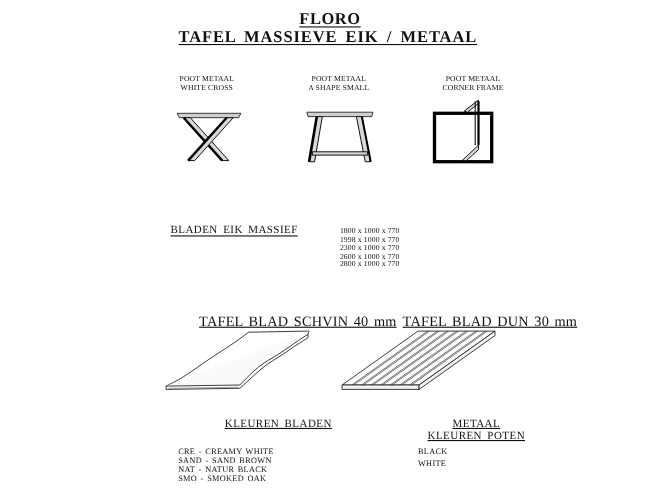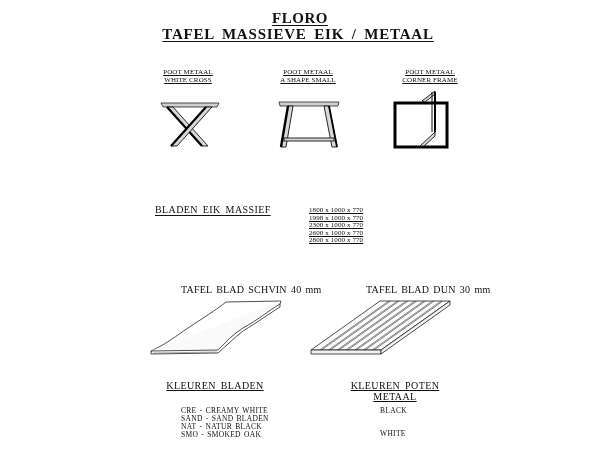--- a/index.html
+++ b/index.html
@@ -14,29 +14,29 @@
       left: 0; width: 600px; top: 10px; text-align: center;
       font-size: 15px; font-weight: bold; letter-spacing: 0.5px;
     }
     .title2 {
       left: 0; width: 596px; top: 26px; text-align: center;
       font-size: 15px; font-weight: bold; letter-spacing: 0.8px; word-spacing: 3px;
     }
     .leg-label {
       font-size: 7px; text-align: center; line-height: 8px; letter-spacing: 0.1px;
     }
-    .leg-label div { text-decoration: underline; text-underline-offset: 1px; }
+    .leg-label div { text-underline-offset: 1px; }
     .section-title {
       font-size: 10px; letter-spacing: 0.4px; word-spacing: 2px;
       text-decoration: underline; text-underline-offset: 2px;
     }
-    .dims { font-size: 7px; line-height: 7.6px; letter-spacing: 0.1px; text-decoration: underline; }
-    .blad-label { font-size: 10px; letter-spacing: 0.2px; word-spacing: 1.5px; text-underline-offset: 1px; }
+    .dims { font-size: 7px; line-height: 7.6px; letter-spacing: 0.1px; }
+    .blad-label { font-size: 13px; letter-spacing: 0.2px; word-spacing: 1.5px; text-decoration: underline; text-underline-offset: 1px; }
     .color-title {
-      font-size: 10px; text-align: center; line-height: 11px; letter-spacing: 0.4px; word-spacing: 2px;
+      font-size: 10px; text-align: center; line-height: 11px; letter-spacing: 0.4px; word-spacing: 2px; margin-left: 38px;
     }
     .color-title div { text-decoration: underline; text-underline-offset: 1px; }
     .color-list { font-size: 7.5px; line-height: 8px; letter-spacing: 0.3px; word-spacing: 1px; }
     svg { position: absolute; overflow: visible; }
   </style>
 </head>
 <body>
 
 <div class="abs title1">
   <span class="u">FLORO</span>
@@ -118,25 +118,25 @@
     <line x1="55.5" y1="52" x2="124.5" y2="3"></line>
       <line x1="57.25" y1="52" x2="126.25" y2="3"></line>
     <line x1="64.25" y1="52" x2="133.25" y2="3"></line>
       <line x1="66" y1="52" x2="135" y2="3"></line>
   </g>
 </svg>
 
 <div class="abs color-title" style="left:150px; top:380px; width:130px;">
   <div>KLEUREN  BLADEN</div>
 </div>
-<div class="abs color-list" style="left:181px; top:407px;">
+<div class="abs color-list" style="left:162px; top:407px;">
   <div>CRE  -  CREAMY  WHITE</div>
-  <div>SAND  -  SAND  BLADEN</div>
+  <div>SAND  -  SAND  BROWN</div>
   <div>NAT  -  NATUR  BLACK</div>
   <div>SMO  -  SMOKED  OAK</div>
 </div>
 
 <div class="abs color-title" style="left:345px; top:380px; width:100px;">
+  <div>METAAL</div>
   <div>KLEUREN  POTEN</div>
-  <div>METAAL</div>
 </div>
 <div class="abs color-list" style="left:380px; top:407px;text-align:right;">BLACK</div>
-<div class="abs color-list" style="left:380px; top:430px;">WHITE</div>
+<div class="abs color-list" style="left:380px; top:418px;">WHITE</div>
 
 </body></html>

